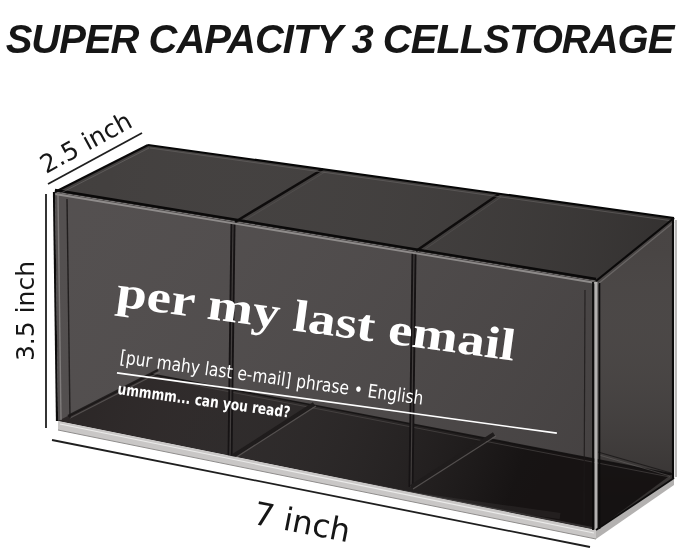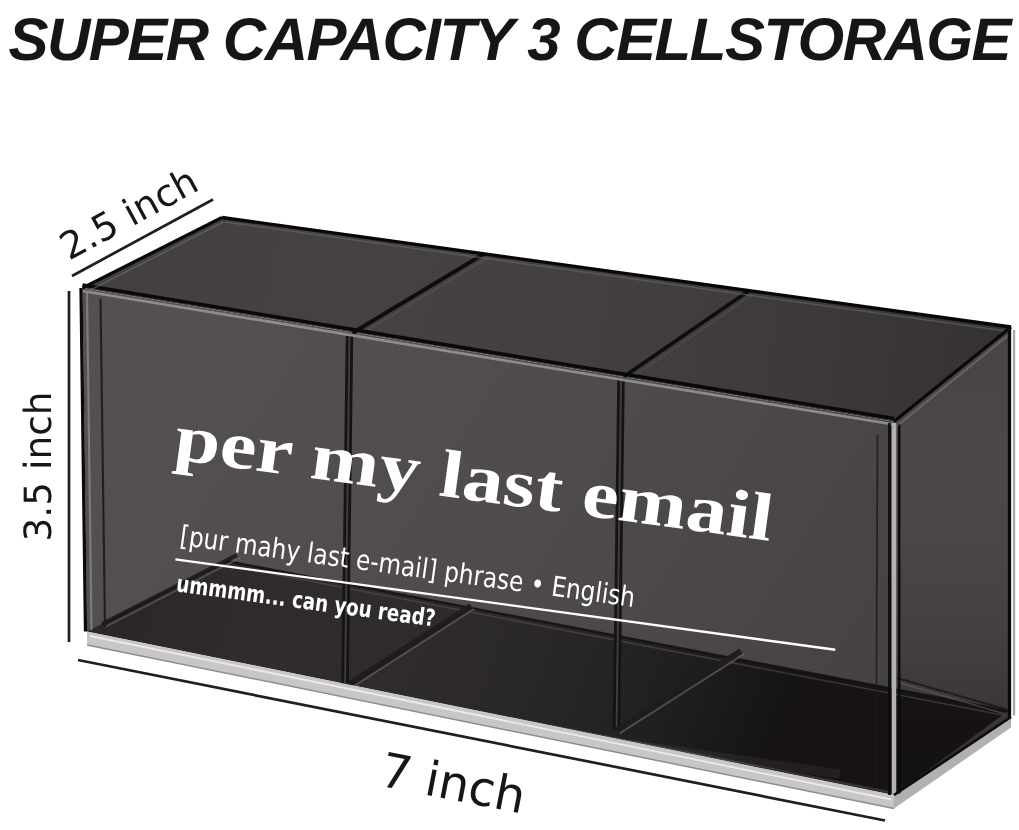--- a/index.html
+++ b/index.html
@@ -7,21 +7,21 @@
     --c-front:#4b4747; --c-top:#3d3a39; --c-side:#413d3c; --c-floor:#1b1717;
     --c-rim:#c9c7c6; --c-rimside:#b3b1b0;
   }
   html,body{margin:0;padding:0;}
   .stage{
     position:relative; width:679px; height:553px; overflow:hidden;
     background:var(--c-background);
     font-family:"DejaVu Sans","Liberation Sans",sans-serif;
   }
   .title{
-    position:absolute; top:0; left:0; width:679px; height:54px;
+    position:absolute; top:12px; left:0; width:679px; height:54px;
     display:flex; align-items:center; justify-content:center;
     font-family:"Liberation Sans",sans-serif;
     font-style:italic; font-weight:bold; font-size:40px; letter-spacing:-1px;
     color:var(--c-ink); white-space:nowrap;
   }
   svg{position:absolute; top:0; left:0;}
   .dim-label{
     font-family:"DejaVu Sans","Liberation Sans",sans-serif;
     font-size:25px; fill:var(--c-ink);
   }

